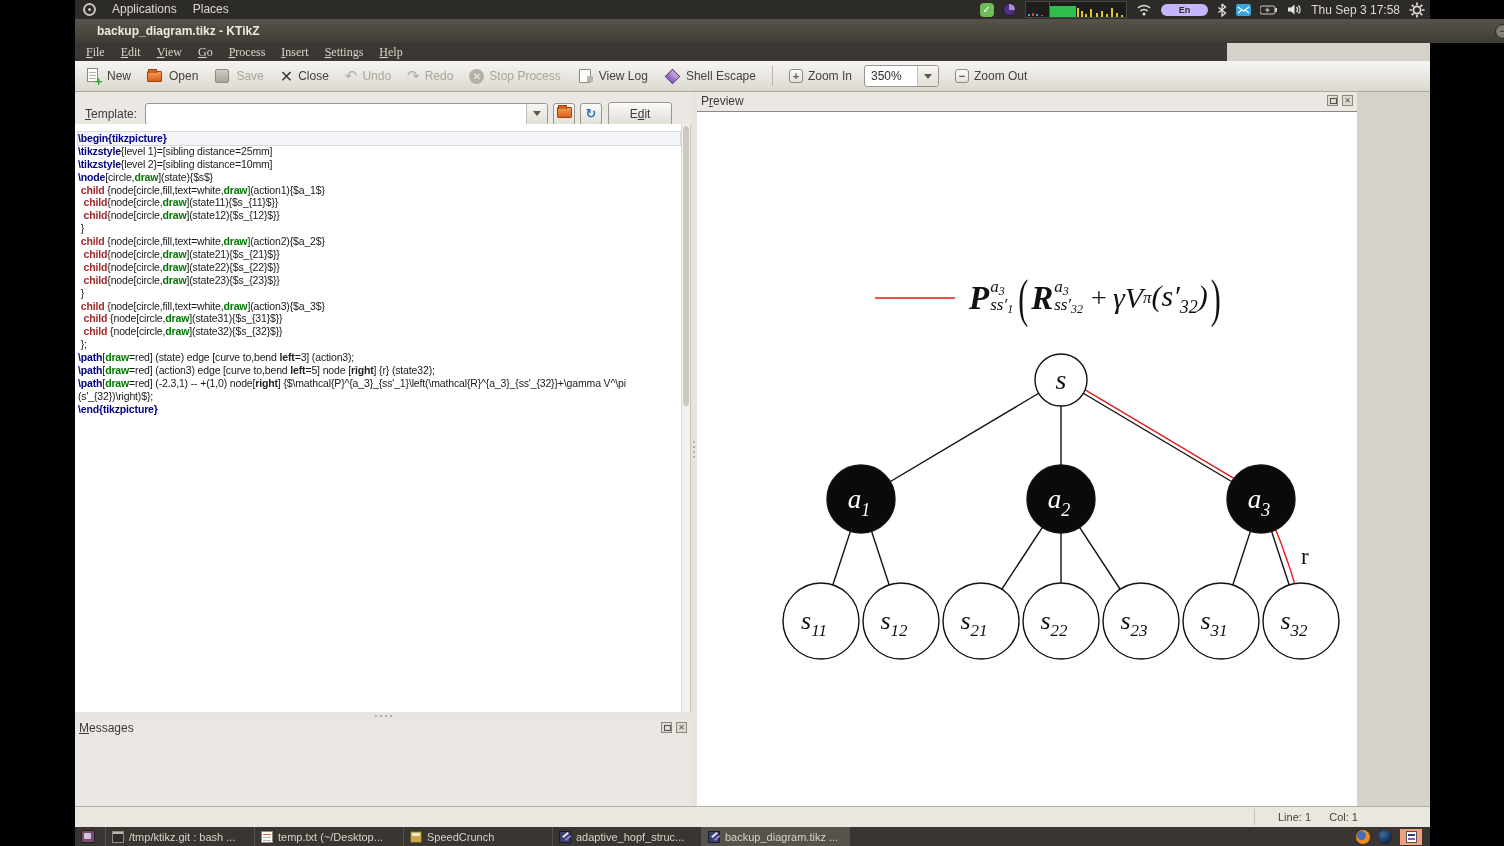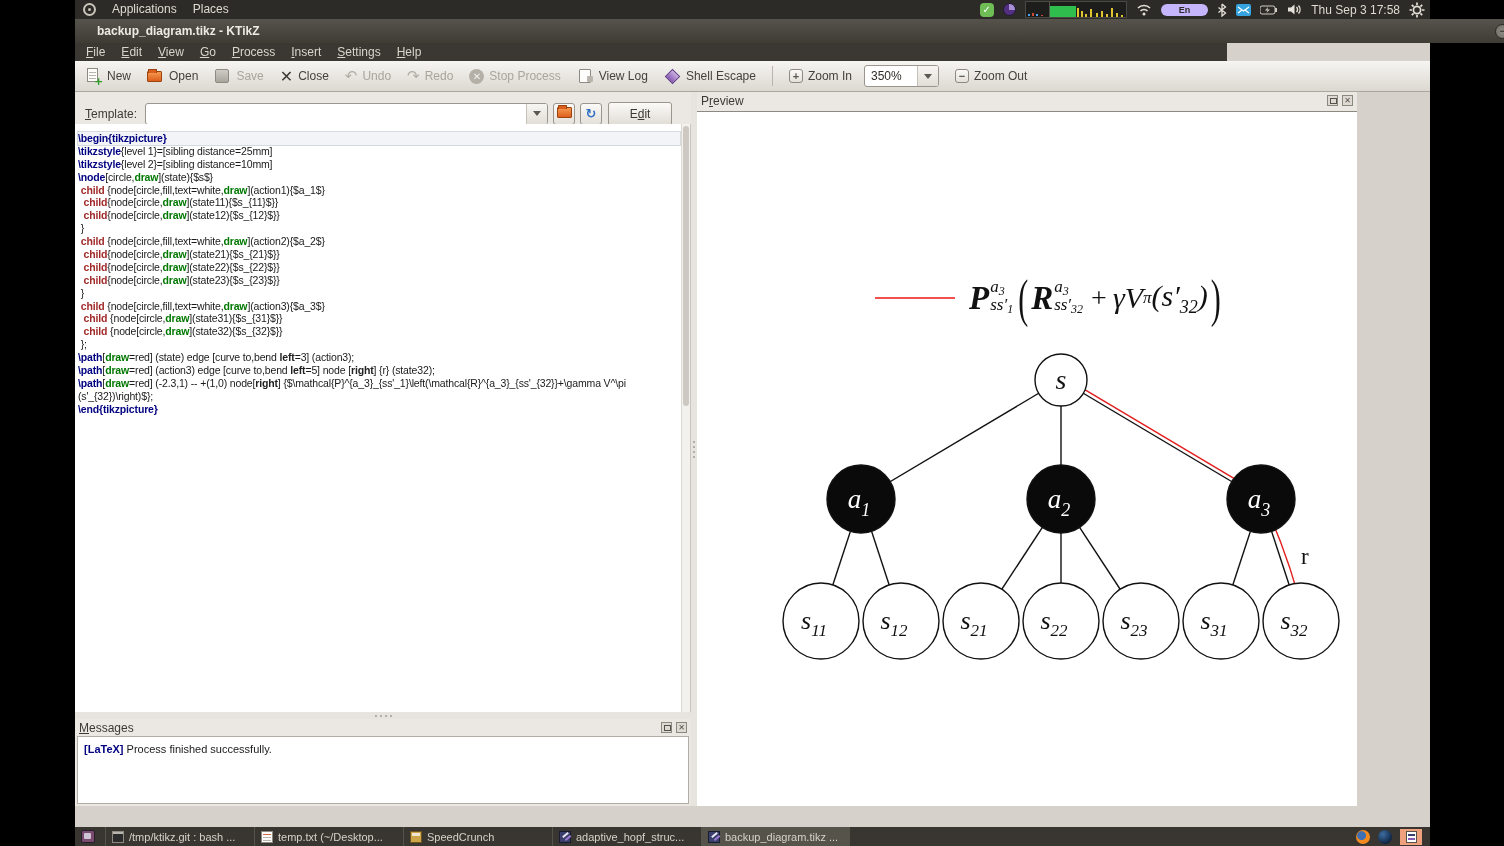--- a/index.html
+++ b/index.html
@@ -28,21 +28,21 @@
   .titlebar { position:absolute; left:0; top:19px; width:1485px; height:24px;
               background:linear-gradient(#56534d,#3f3c36); color:#eceae3; font-weight:bold; font-size:12px;
               display:flex; align-items:center; }
   .titlebar .wtitle { margin-left:22px; }
   .winbtns { margin-left:auto; display:flex; gap:4px; margin-right:12px; }
   .wbtn { width:15px; height:15px; border-radius:50%; background:radial-gradient(#8f8c85,#6e6b64);
           border:1px solid #2c2a26; color:#2e2c28; font-size:9px; line-height:13px; text-align:center; }
   .wbtn.close { background:radial-gradient(#f28a4f,#e25c2a); color:#57210d; }
 
   .menubar { position:absolute; left:0; top:43px; width:1152px; height:18px; background:#3b3833;
-             display:flex; align-items:center; color:#d9d5cc; font-size:12px; }
+             display:flex; align-items:center; color:#d9d5cc; font-size:12px;font-family:Liberation Serif, serif; }
   .menubar .mitem { padding:0 8px; height:18px; line-height:18px; }
   .menubar .mitem:first-child { margin-left:3px; }
   u { text-decoration:underline; }
 
   
   .toolbar { position:absolute; left:0; top:61px; width:1355px; height:31px;
              background:linear-gradient(#f6f5f2,#dcd8d1); border-bottom:1px solid #aba79f;
              display:flex; align-items:center; font-size:12px; color:#44423c; }
   .tbtn { display:flex; align-items:center; gap:5px; padding:3px 6px; margin-left:4px; border-radius:3px; white-space:nowrap; }
   .tbtn.disabled { color:#a9a59d; }
@@ -378,24 +378,20 @@
         <b></b>
       </div>
 
   <div class="msgdock">
     <div class="dockhead">
       <span><u>M</u>essages</span>
       <span class="dockbtns">
         <span class="dbtn float"></span>
         <span class="dbtn">✕</span>
       </span>
-    </div>
-    <div class="msgbody">
-      <span class="msgtag">[LaTeX]</span>
-      <span>Process finished successfully.</span>
     </div>
   </div>
 
   <div class="prevdock">
     <div class="dockhead">
       <span>P<u>r</u>eview</span>
       <span class="dockbtns">
         <span class="dbtn float"></span>
         <span class="dbtn">✕</span>
       </span>
@@ -463,20 +459,25 @@
           <text x="357" y="517" font-size="26"><tspan>s</tspan><tspan dy="7" font-size="17">22</tspan></text>
           <text x="437" y="517" font-size="26"><tspan>s</tspan><tspan dy="7" font-size="17">23</tspan></text>
           <text x="517" y="517" font-size="26"><tspan>s</tspan><tspan dy="7" font-size="17">31</tspan></text>
           <text x="597" y="517" font-size="26"><tspan>s</tspan><tspan dy="7" font-size="17">32</tspan></text>
           <text x="604" y="452" font-size="23" font-style="normal" text-anchor="start">r</text>
         </g>
       </svg>
     </div>
   </div>
 
+  <div class="statusbar">
+    <span class="ssep"></span>
+    <span class="sline">Line: 1</span>
+    <span class="scol">Col: 1</span>
+  </div>
 
   <div class="taskbar">
     <span class="showdesk"></span>
     <span class="task">
       <span class="ti term"></span>
       <span>/tmp/ktikz.git : bash ...</span>
         </span>
     <span class="task">
       <span class="ti txt"></span>
       <span>temp.txt (~/Desktop...</span>

